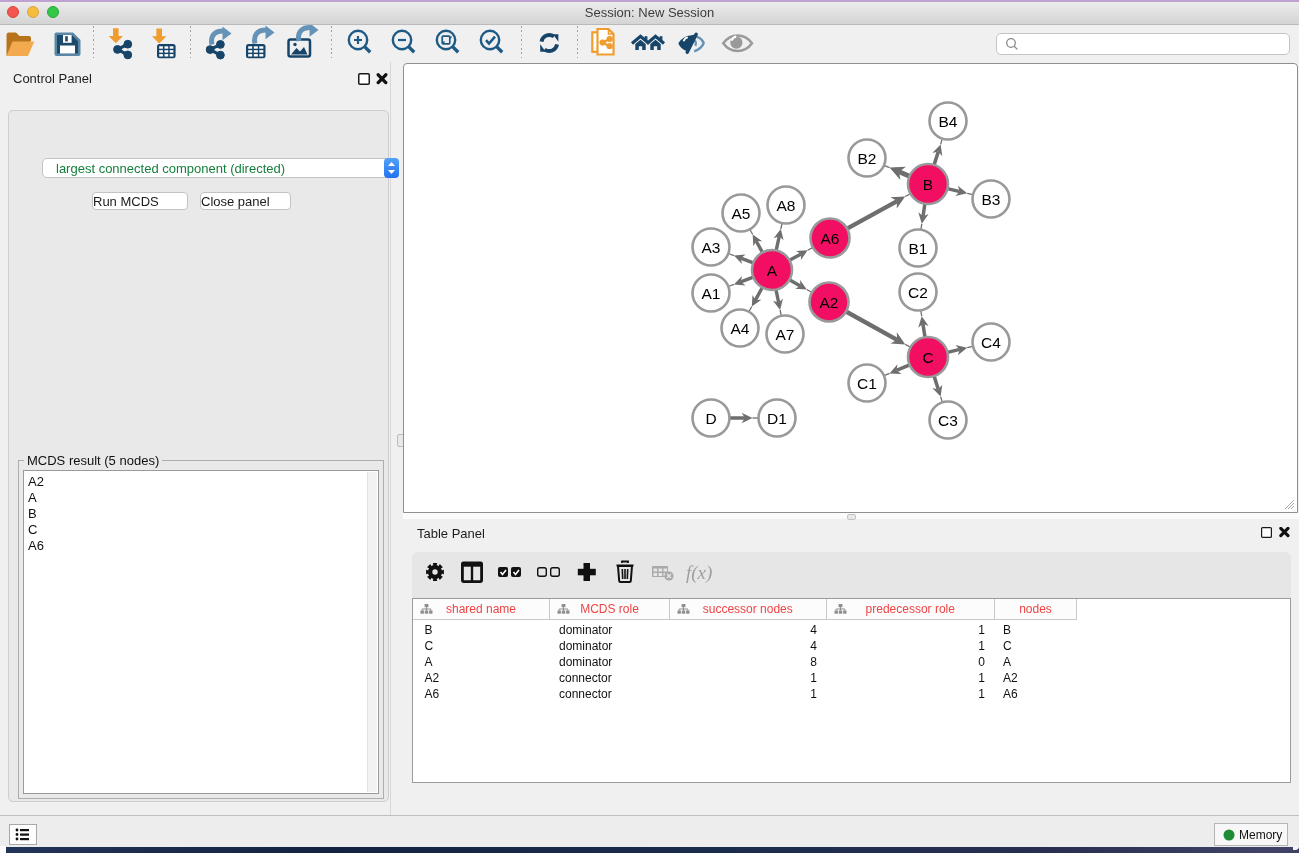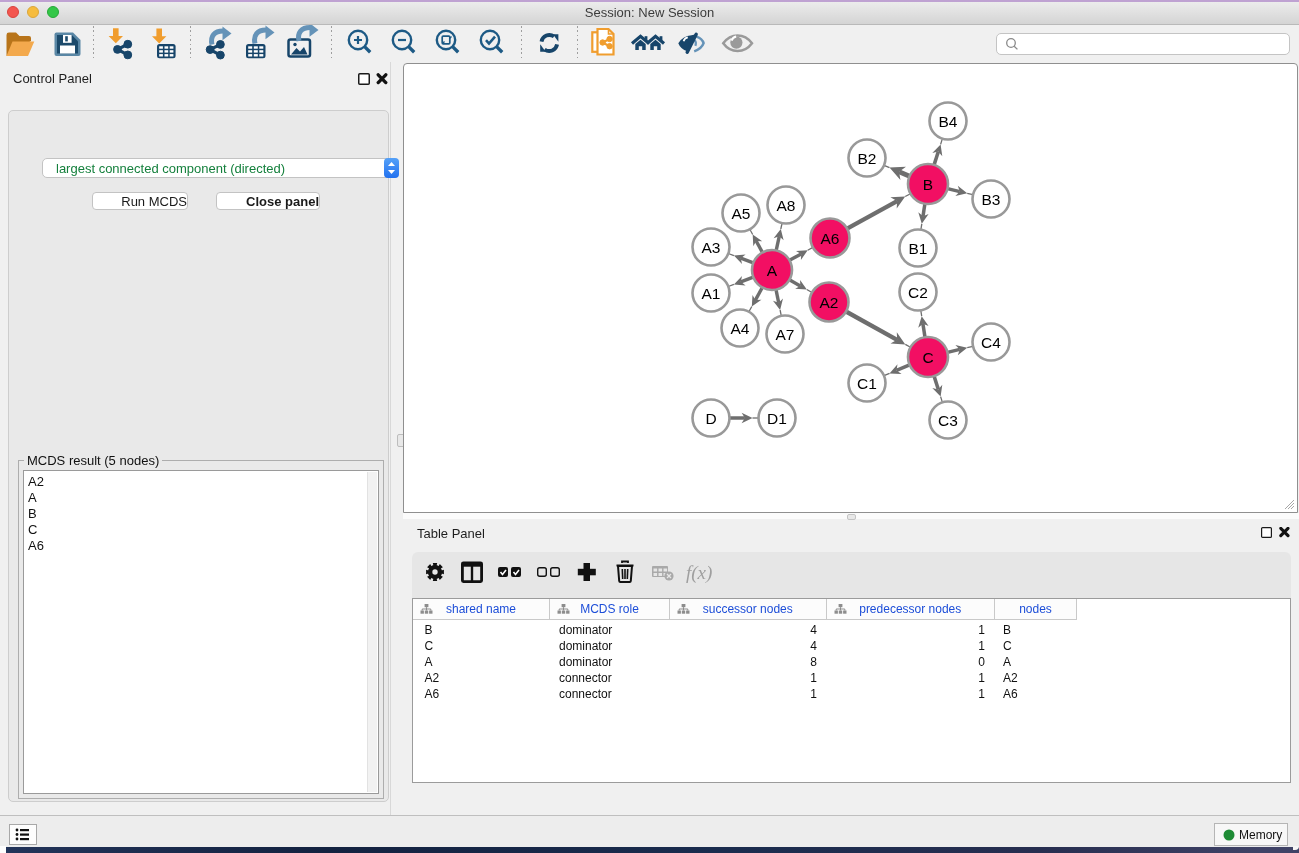--- a/index.html
+++ b/index.html
@@ -27,21 +27,21 @@
 #cpTabs{left:78px;top:34px;}
 #cpPanel{left:8px;top:48px;width:381px;height:692px;background:#e9e9e9;
   border:1px solid #cdcdcd;border-radius:5px;box-sizing:border-box;}
 #optlabel{left:0;top:74px;width:100%;text-align:center;font-size:13px;color:#1a1a1a;}
 #dropdown{left:42px;top:96px;width:357px;height:20px;background:#fff;border:1px solid #c3c3c3;
   border-radius:5px;box-sizing:border-box;font-size:13px;color:#15803d;line-height:19px;}
 #dropdown span{position:absolute;left:13px;top:0;}
 #stepper{position:absolute;right:-1px;top:-1px;width:15px;height:20px;border-radius:4px;
   background:linear-gradient(#55a1f8,#2271ef);}
 .btn{position:absolute;height:18px;background:#fff;border:1px solid #c3c3c3;border-radius:4px;
-  font-size:13px;color:#1a1a1a;text-align:right;line-height:18px;box-sizing:border-box;}
+  font-size:13px;color:#1a1a1a;text-align:left;line-height:18px;box-sizing:border-box;}
 #mcdsbox{left:18px;top:398px;width:364px;height:337px;border:1px solid #adadad;}
 #mcdslabel{left:5px;top:-8px;background:#e9e9e9;padding:0 3px;font-size:13px;color:#111;}
 #mcdslist{left:4px;top:9px;width:354px;height:322px;background:#fff;border:1px solid #9a9a9a;
   font-size:13px;color:#111;}
 #mcdslist .it{padding-left:4px;height:16px;line-height:16px;}
 #mcdsscroll{right:1px;top:1px;width:9px;height:320px;background:#f2f2f2;border-left:1px solid #e2e2e2;}
 #statusbar{left:0;top:815px;width:1299px;height:32px;background:#ededed;border-top:1px solid #bfbfbf;box-sizing:border-box;}
 #listbtn{left:9px;top:8px;width:28px;height:21px;background:#fdfdfd;border:1px solid #a8a8a8;box-sizing:border-box;}
 #membtn{left:1214px;top:7px;width:74px;height:23px;background:#f7f7f7;border:1px solid #b5b5b5;
   box-sizing:border-box;font-size:12px;color:#111;}
@@ -51,21 +51,21 @@
 #netwin{left:403px;top:63px;width:895px;height:450px;background:#fff;
   border:1px solid #8f8f8f;border-radius:4px 4px 0 0;box-sizing:border-box;}
 #nettitle{left:0;top:0;width:894px;height:22px;background:linear-gradient(#ededed,#d2d2d2);
   border-bottom:1px solid #b2b2b2;border-radius:4px 4px 0 0;}
 #nettitle .title{width:100%;text-align:center;font-size:13px;color:#333;line-height:22px;}
 #tablepanel{left:403px;top:514px;width:896px;height:301px;background:#f0f0f0;text-align:center;}
 #tpTitle{left:14px;top:12px;font-size:13px;color:#1e1e1e;}
 #tbar{left:9px;top:38px;width:879px;height:46px;background:#e6e6e6;border-radius:6px 6px 0 0;}
 #ttable{left:9px;top:84px;width:879px;height:185px;background:#fff;border:1px solid #9b9b9b;box-sizing:border-box;}
 .hcol{position:absolute;top:0;height:21px;border-right:1px solid #c9c9c9;
-  border-bottom:1px solid #c9c9c9;box-sizing:border-box;font-size:12px;color:#1d4ed8;
+  border-bottom:1px solid #c9c9c9;box-sizing:border-box;font-size:12px;color:#ef4444;
   display:flex;align-items:center;justify-content:center;background:#fcfcfc;}
 .trow{position:absolute;left:0;width:100%;height:16px;font-size:12px;color:#111;}
 .trow span{position:absolute;top:2px;}
 #tabs2{left:268px;top:277px;height:17px;}
 .grip{stroke:#a7a7a7;stroke-width:1;}
 </style></head>
 <body>
 <div id="deskTop" class="abs"></div>
 <div id="titlebar" class="abs">
   <div class="title">Session: New Session</div>
@@ -197,21 +197,21 @@
   <div id="dropdown" class="abs">
       <span>largest connected component (directed)</span>
     <div id="stepper">
       <svg width="15" height="20" viewBox="0 0 15 20">
         <path d="M4 8 L7.5 4 L11 8 Z" fill="#fff"></path>
         <path d="M4 12 L7.5 16 L11 12 Z" fill="#fff"></path>
       </svg>
     </div>
   </div>
   <div class="btn" style="left:92px;top:130px;width:96px;">Run MCDS</div>
-  <div class="btn" style="left:216px;top:130px;width:104px;font-weight:bold;">Close panel</div>
+  <div class="btn" style="left:200px;top:130px;width:91px;">Close panel</div>
   <div id="mcdsbox" class="abs">
     <div id="mcdslabel" class="abs">MCDS result (5 nodes)</div>
     <div id="mcdslist" class="abs">
       <div id="mcdsscroll" class="abs"></div>
       <div class="it" style="padding-top:3px">A2</div>
         <div class="it">A</div>
         <div class="it">B</div>
       <div class="it">C</div>
         <div class="it">A6</div>
     </div>
@@ -396,21 +396,21 @@
           <span>successor nodes</span>
         </div>
         <svg width="13" height="12" viewBox="0 0 13 12" style="position:absolute;left:264px;top:4px">
           <rect x="4.6" y="1" width="3.8" height="3.2" fill="#8d8d8d"></rect>
           <rect x="0.5" y="7.5" width="3.4" height="3.2" fill="#8d8d8d"></rect>
           <rect x="4.8" y="7.5" width="3.4" height="3.2" fill="#8d8d8d"></rect>
           <rect x="9.1" y="7.5" width="3.4" height="3.2" fill="#8d8d8d"></rect>
           <path d="M6.5 4.2 V6 M2.2 7.5 V6 H10.8 V7.5 M6.5 6 V7.5" stroke="#8d8d8d" fill="none"></path>
         </svg>
         <div class="hcol" style="left:413.5px;width:168.5px">
-          <span>predecessor nodes</span>
+          <span>predecessor role</span>
         </div>
         <svg width="13" height="12" viewBox="0 0 13 12" style="position:absolute;left:420.5px;top:4px">
           <rect x="4.6" y="1" width="3.8" height="3.2" fill="#8d8d8d"></rect>
           <rect x="0.5" y="7.5" width="3.4" height="3.2" fill="#8d8d8d"></rect>
           <rect x="4.8" y="7.5" width="3.4" height="3.2" fill="#8d8d8d"></rect>
           <rect x="9.1" y="7.5" width="3.4" height="3.2" fill="#8d8d8d"></rect>
           <path d="M6.5 4.2 V6 M2.2 7.5 V6 H10.8 V7.5 M6.5 6 V7.5" stroke="#8d8d8d" fill="none"></path>
         </svg>
         <div class="hcol" style="left:582px;width:82px">
           <span>nodes</span>

